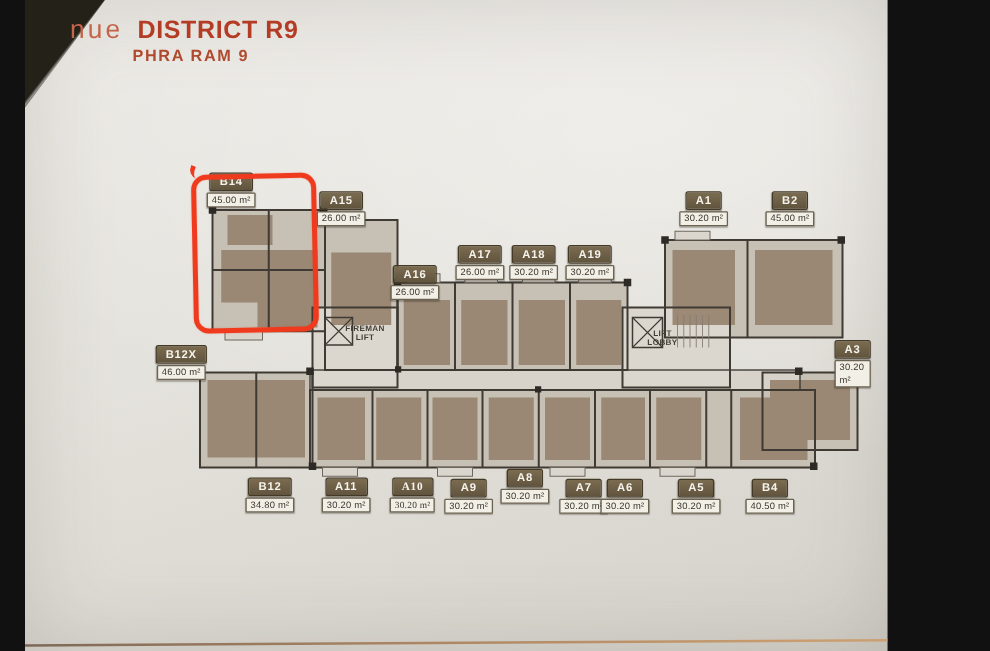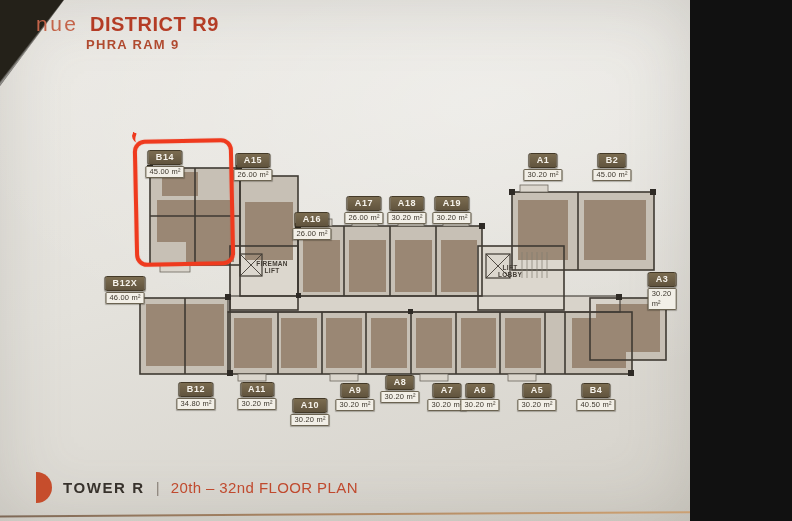--- a/index.html
+++ b/index.html
@@ -4,20 +4,21 @@
 <style>
   html,body{margin:0;padding:0;background:#111;}
   *{box-sizing:border-box;}
   .stage{
     position:relative;width:690px;height:521px;overflow:hidden;
     font-family:"Liberation Sans","DejaVu Sans",sans-serif;
     background:
       radial-gradient(130% 90% at 70% 20%, rgba(255,255,255,.35), rgba(255,255,255,0) 60%),
       linear-gradient(163deg,#ebe9e4 0%,#e4e2dc 45%,#d9d6cf 85%,#d3d0c8 100%);
     box-shadow:inset 0 0 70px rgba(110,104,94,.22);
+    margin-left:20px;
   }
   
   .photo-corner{
     position:absolute;left:0;top:0;width:64px;height:86px;
     background:#242119;
     clip-path:polygon(0 0,100% 0,0 100%);
   }
   .photo-corner::after{
     content:"";position:absolute;left:0;top:0;width:64px;height:86px;
     background:linear-gradient(128deg,rgba(255,255,255,0) 48%,rgba(255,255,255,.5) 50%,rgba(255,255,255,0) 56%);
@@ -190,21 +191,21 @@
         <rect x="520" y="185" width="28" height="7"></rect>
     </g>
   </svg>
 
   <div class="core-label fireman">FIREMAN
 LIFT</div>
   <div class="core-label lobby">LIFT
 LOBBY</div>
 
   <div id="units">
-      <div class="unit" style="left: 165px; top: 150px;">
+      <div class="unit" style="left: 165px; top: 138px;">
       <span class="unit-id">B14</span>
       <span class="unit-area">45.00 m²</span>
     </div>
       <div class="unit" style="left: 253px; top: 153px;">
       <span class="unit-id">A15</span>
       <span class="unit-area">26.00 m²</span>
     </div>
       <div class="unit" style="left: 312px; top: 212px;">
       <span class="unit-id">A16</span>
       <span class="unit-area">26.00 m²</span>
@@ -238,21 +239,21 @@
       <span class="unit-area">30.20 m²</span>
     </div>
       <div class="unit" style="left: 196px; top: 382px; justify-content: flex-end;">
       <span class="unit-id">B12</span>
       <span class="unit-area">34.80 m²</span>
     </div>
       <div class="unit" style="left: 257px; top: 382px;">
       <span class="unit-id">A11</span>
       <span class="unit-area">30.20 m²</span>
     </div>
-      <div class="unit" style="left: 310px; top: 398px;">
+      <div class="unit" style="left: 310px; top: 382px; font-family: Liberation Serif, serif;">
       <span class="unit-id">A10</span>
       <span class="unit-area">30.20 m²</span>
     </div>
       <div class="unit" style="left: 355px; top: 383px;">
       <span class="unit-id">A9</span>
       <span class="unit-area">30.20 m²</span>
     </div>
       <div class="unit" style="left: 400px; top: 375px;">
       <span class="unit-id">A8</span>
       <span class="unit-area">30.20 m²</span>
@@ -270,26 +271,20 @@
       <span class="unit-area">30.20 m²</span>
     </div>
       <div class="unit" style="left: 596px; top: 383px;">
       <span class="unit-id">B4</span>
       <span class="unit-area">40.50 m²</span>
     </div>
     </div>
 
   <div class="highlight"></div>
 
-  <footer class="footer">
-    <span class="logo-mark"></span>
-    <span class="footer-tower">TOWER R</span>
-    <span class="footer-sep">|</span>
-    <span class="footer-range">20th – 32nd FLOOR PLAN</span>
-  </footer>
 
   <svg class="compass" width="70" height="46" viewBox="0 0 70 46">
     <circle cx="27" cy="26" r="14" fill="none" stroke="#6b665e" stroke-width="1.4"></circle>
     <circle cx="27.5" cy="25" r="13" fill="none" stroke="#8a857c" stroke-width="0.8"></circle>
     <path d="M12 26 H42 M27 11 V41" stroke="#6b665e" stroke-width="1"></path>
     <path d="M14 32 L46 21" stroke="#3a3630" stroke-width="2.6"></path>
     <text x="50" y="24" font-size="11" font-weight="bold" fill="#2f2b27" font-family="Liberation Sans, sans-serif">N</text>
   </svg>
 
   <div class="paper-edge"></div>

